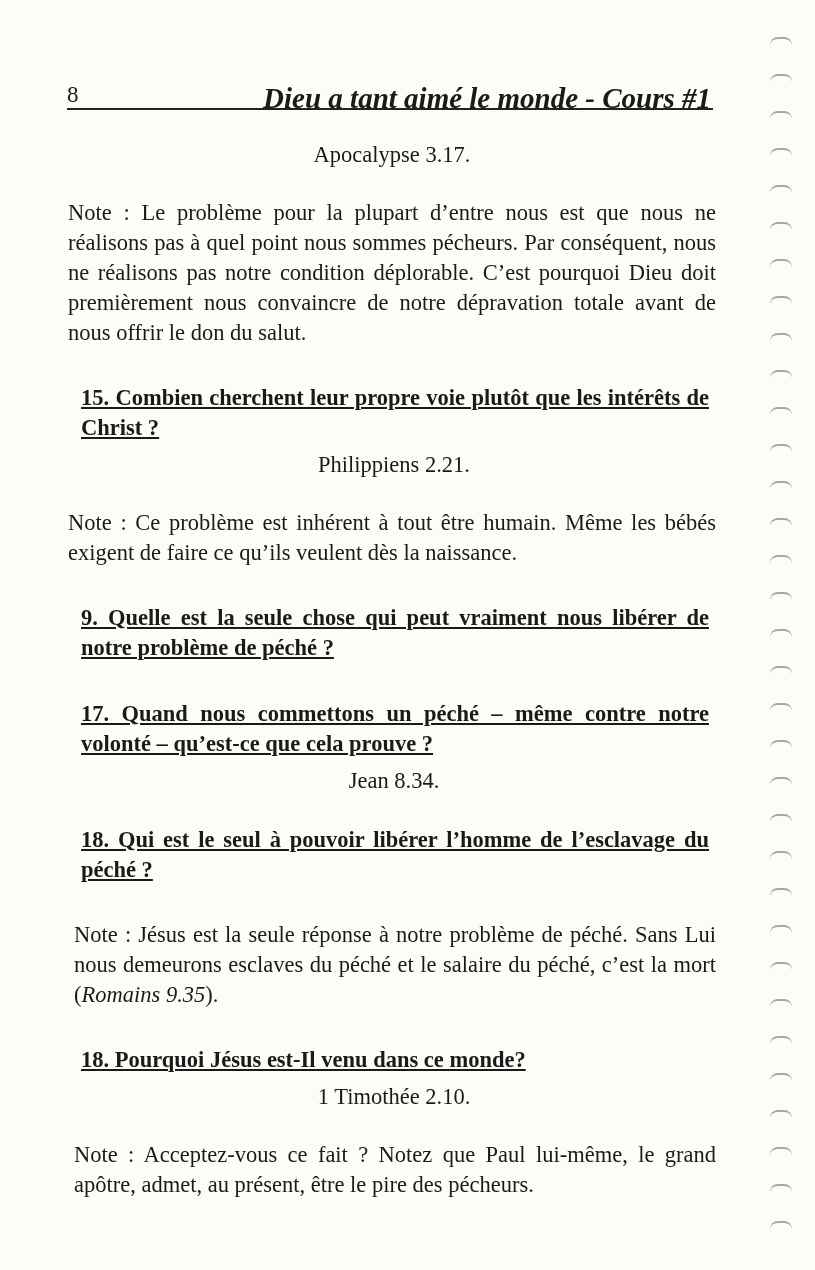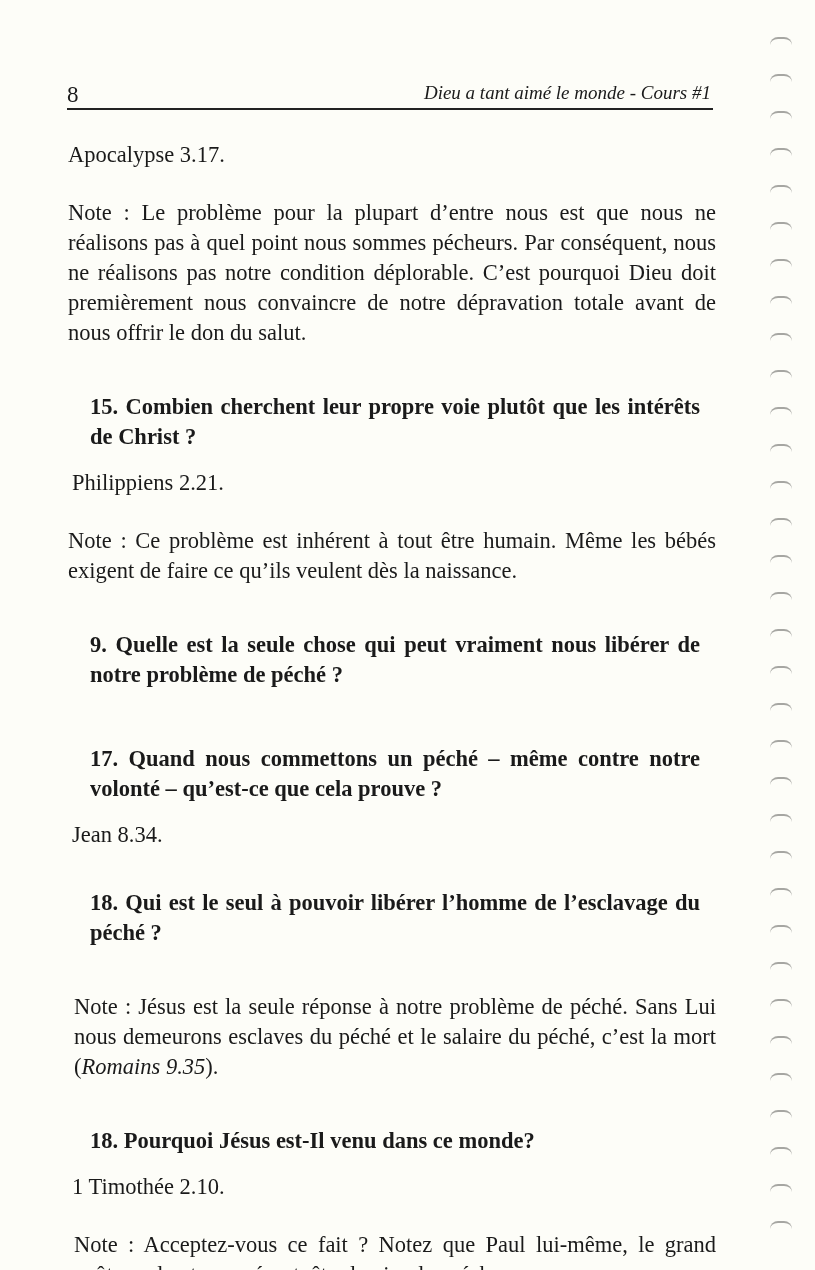--- a/index.html
+++ b/index.html
@@ -26,43 +26,46 @@
     .page-number {
       position: absolute;
       left: 0;
       top: 2px;
       font-size: 23px;
     }
     .running-title {
       position: absolute;
       right: 2px;
       top: 2px;
-      font-size: 19px;
+      font-size: 29px;
       font-style: italic;
+      font-weight: bold;
     }
     .content {
       position: absolute;
       left: 68px;
       top: 140px;
       width: 648px;
       font-size: 22.5px;
       line-height: 30px;
     }
     .para {
       margin: 0;
       text-align: justify;
     }
     .ref {
       margin: 0;
+      text-align: center;
     }
     .question {
-      margin: 16px;
+      margin: 7px;
       font-weight: bold;
       text-align: justify;
       padding-left: 6px;
+      text-decoration: underline;
     }
     .ref.indent { padding-left: 4px; }
     .gap-md { height: 22px; }
     .gap-lg { height: 28px; }
 
     .binding {
       position: absolute;
       left: 770px;
       width: 22px;
       height: 6px;

